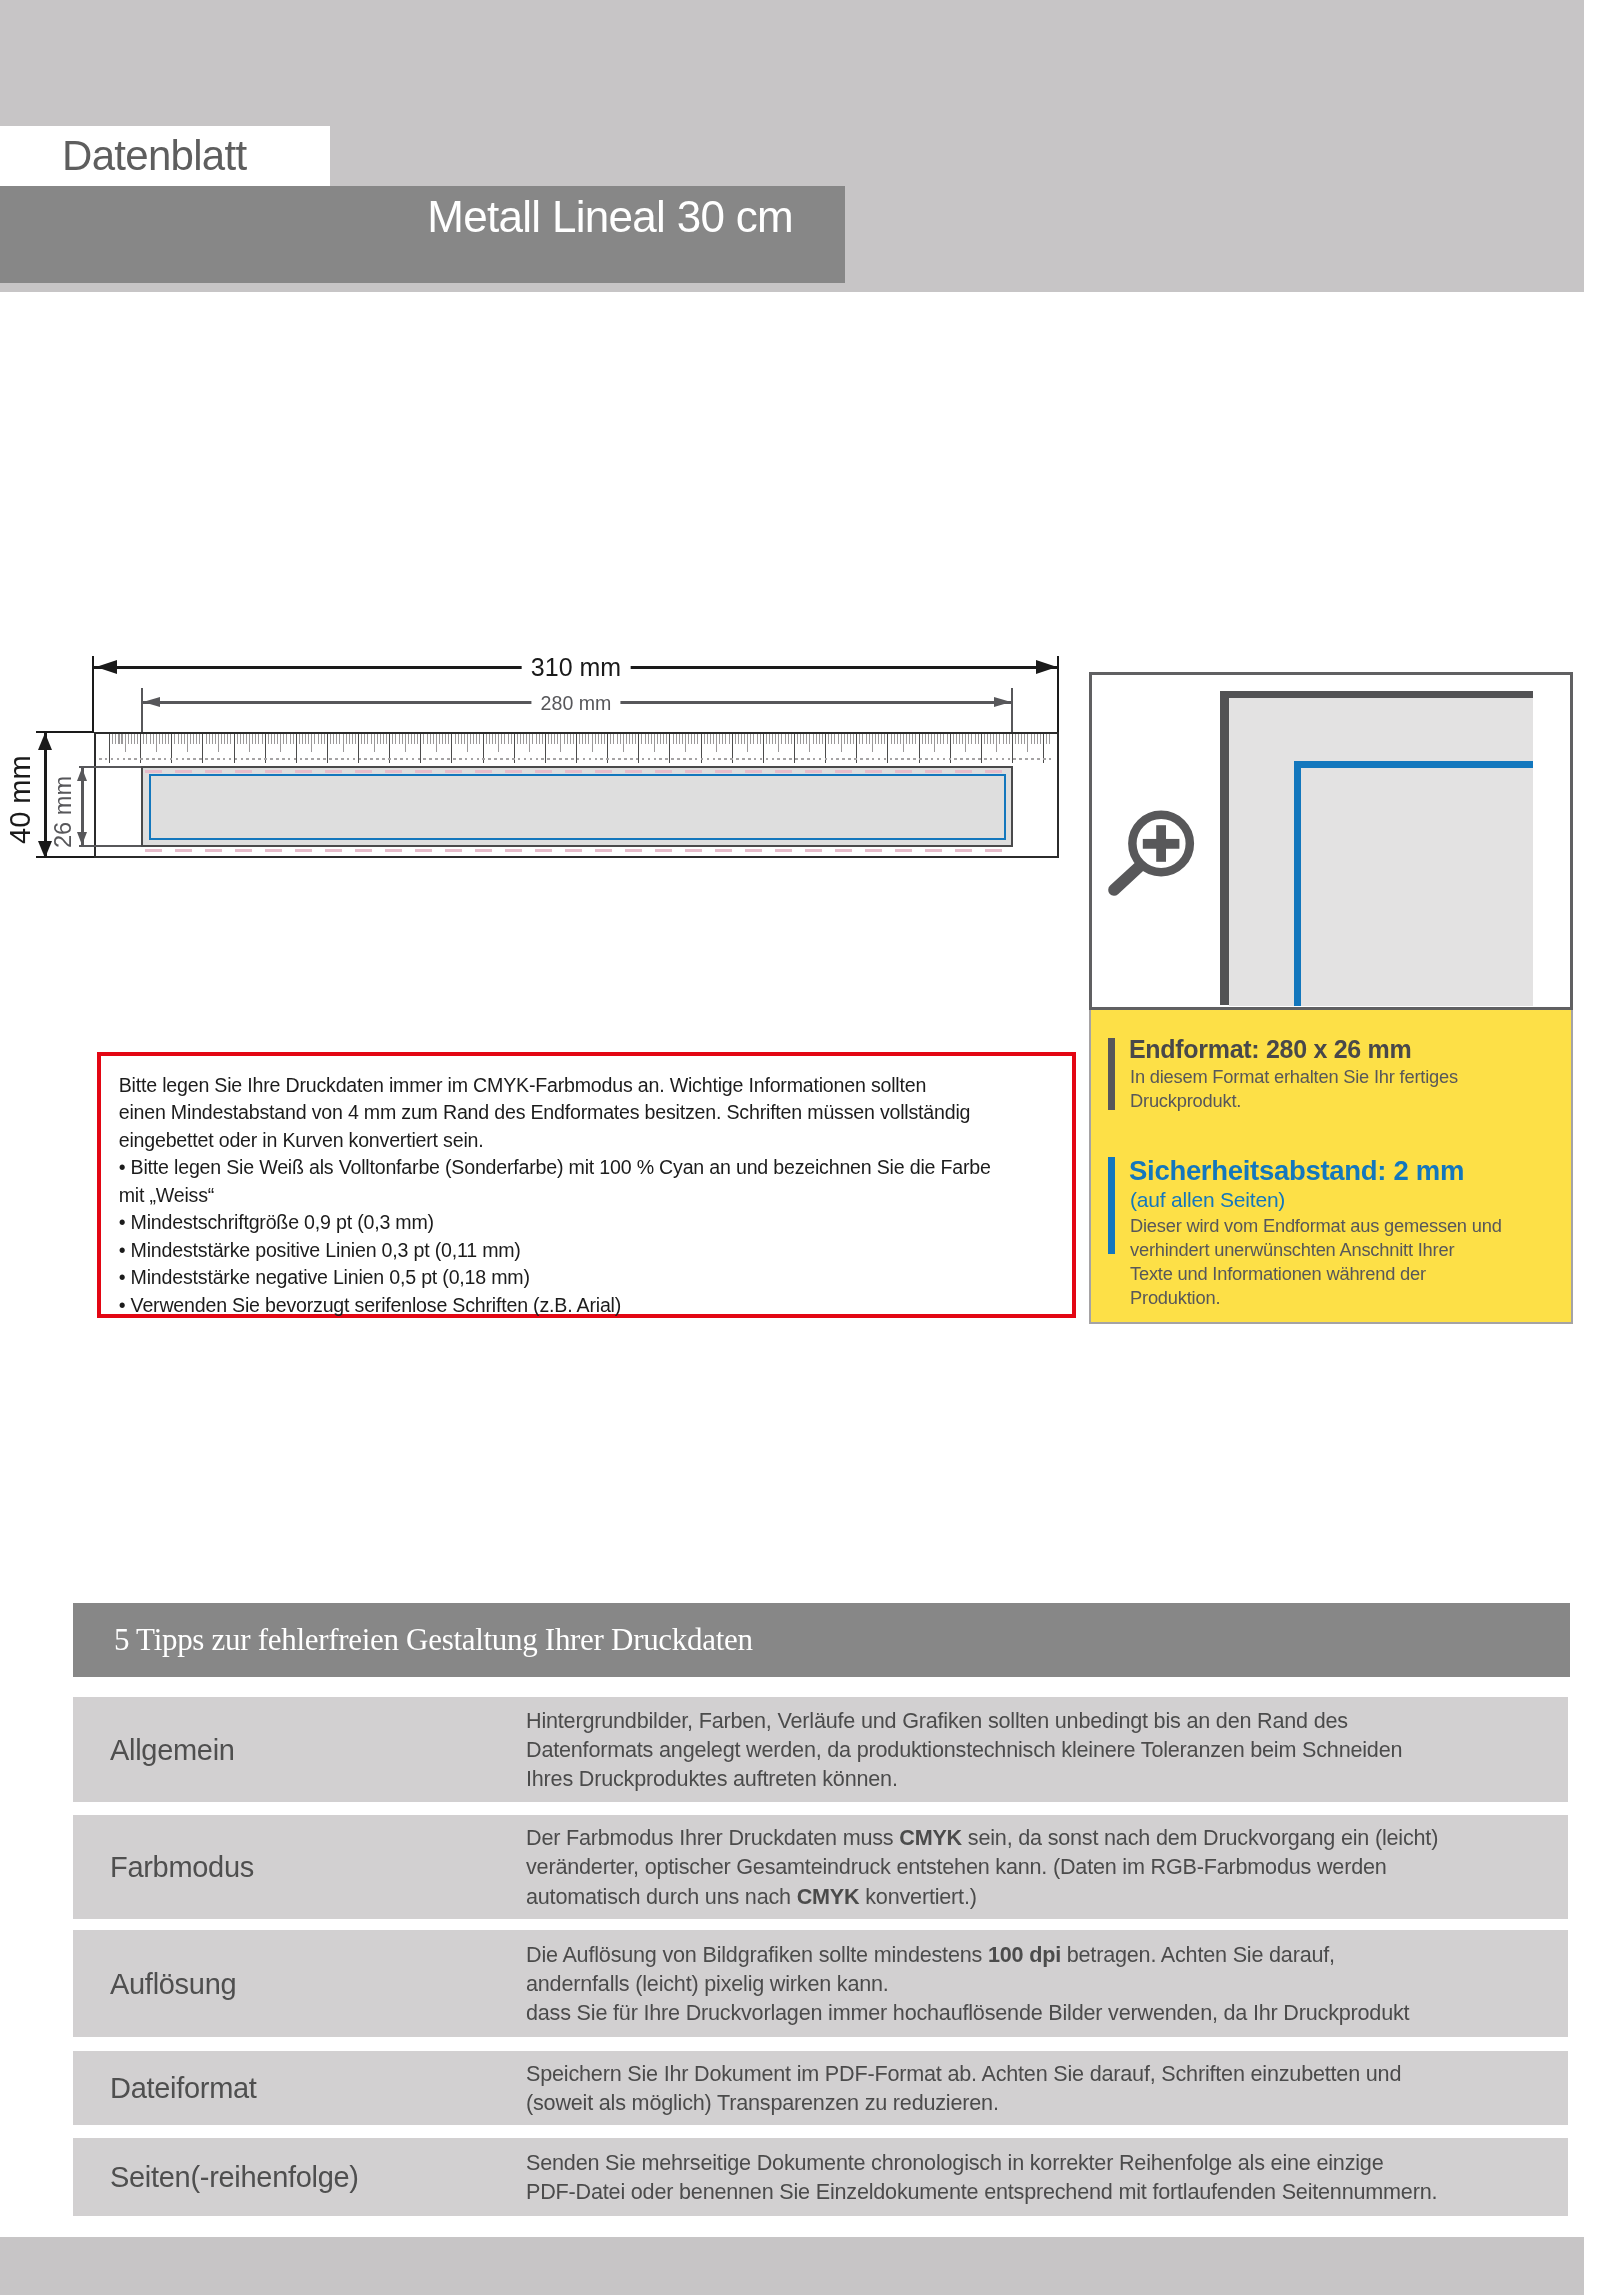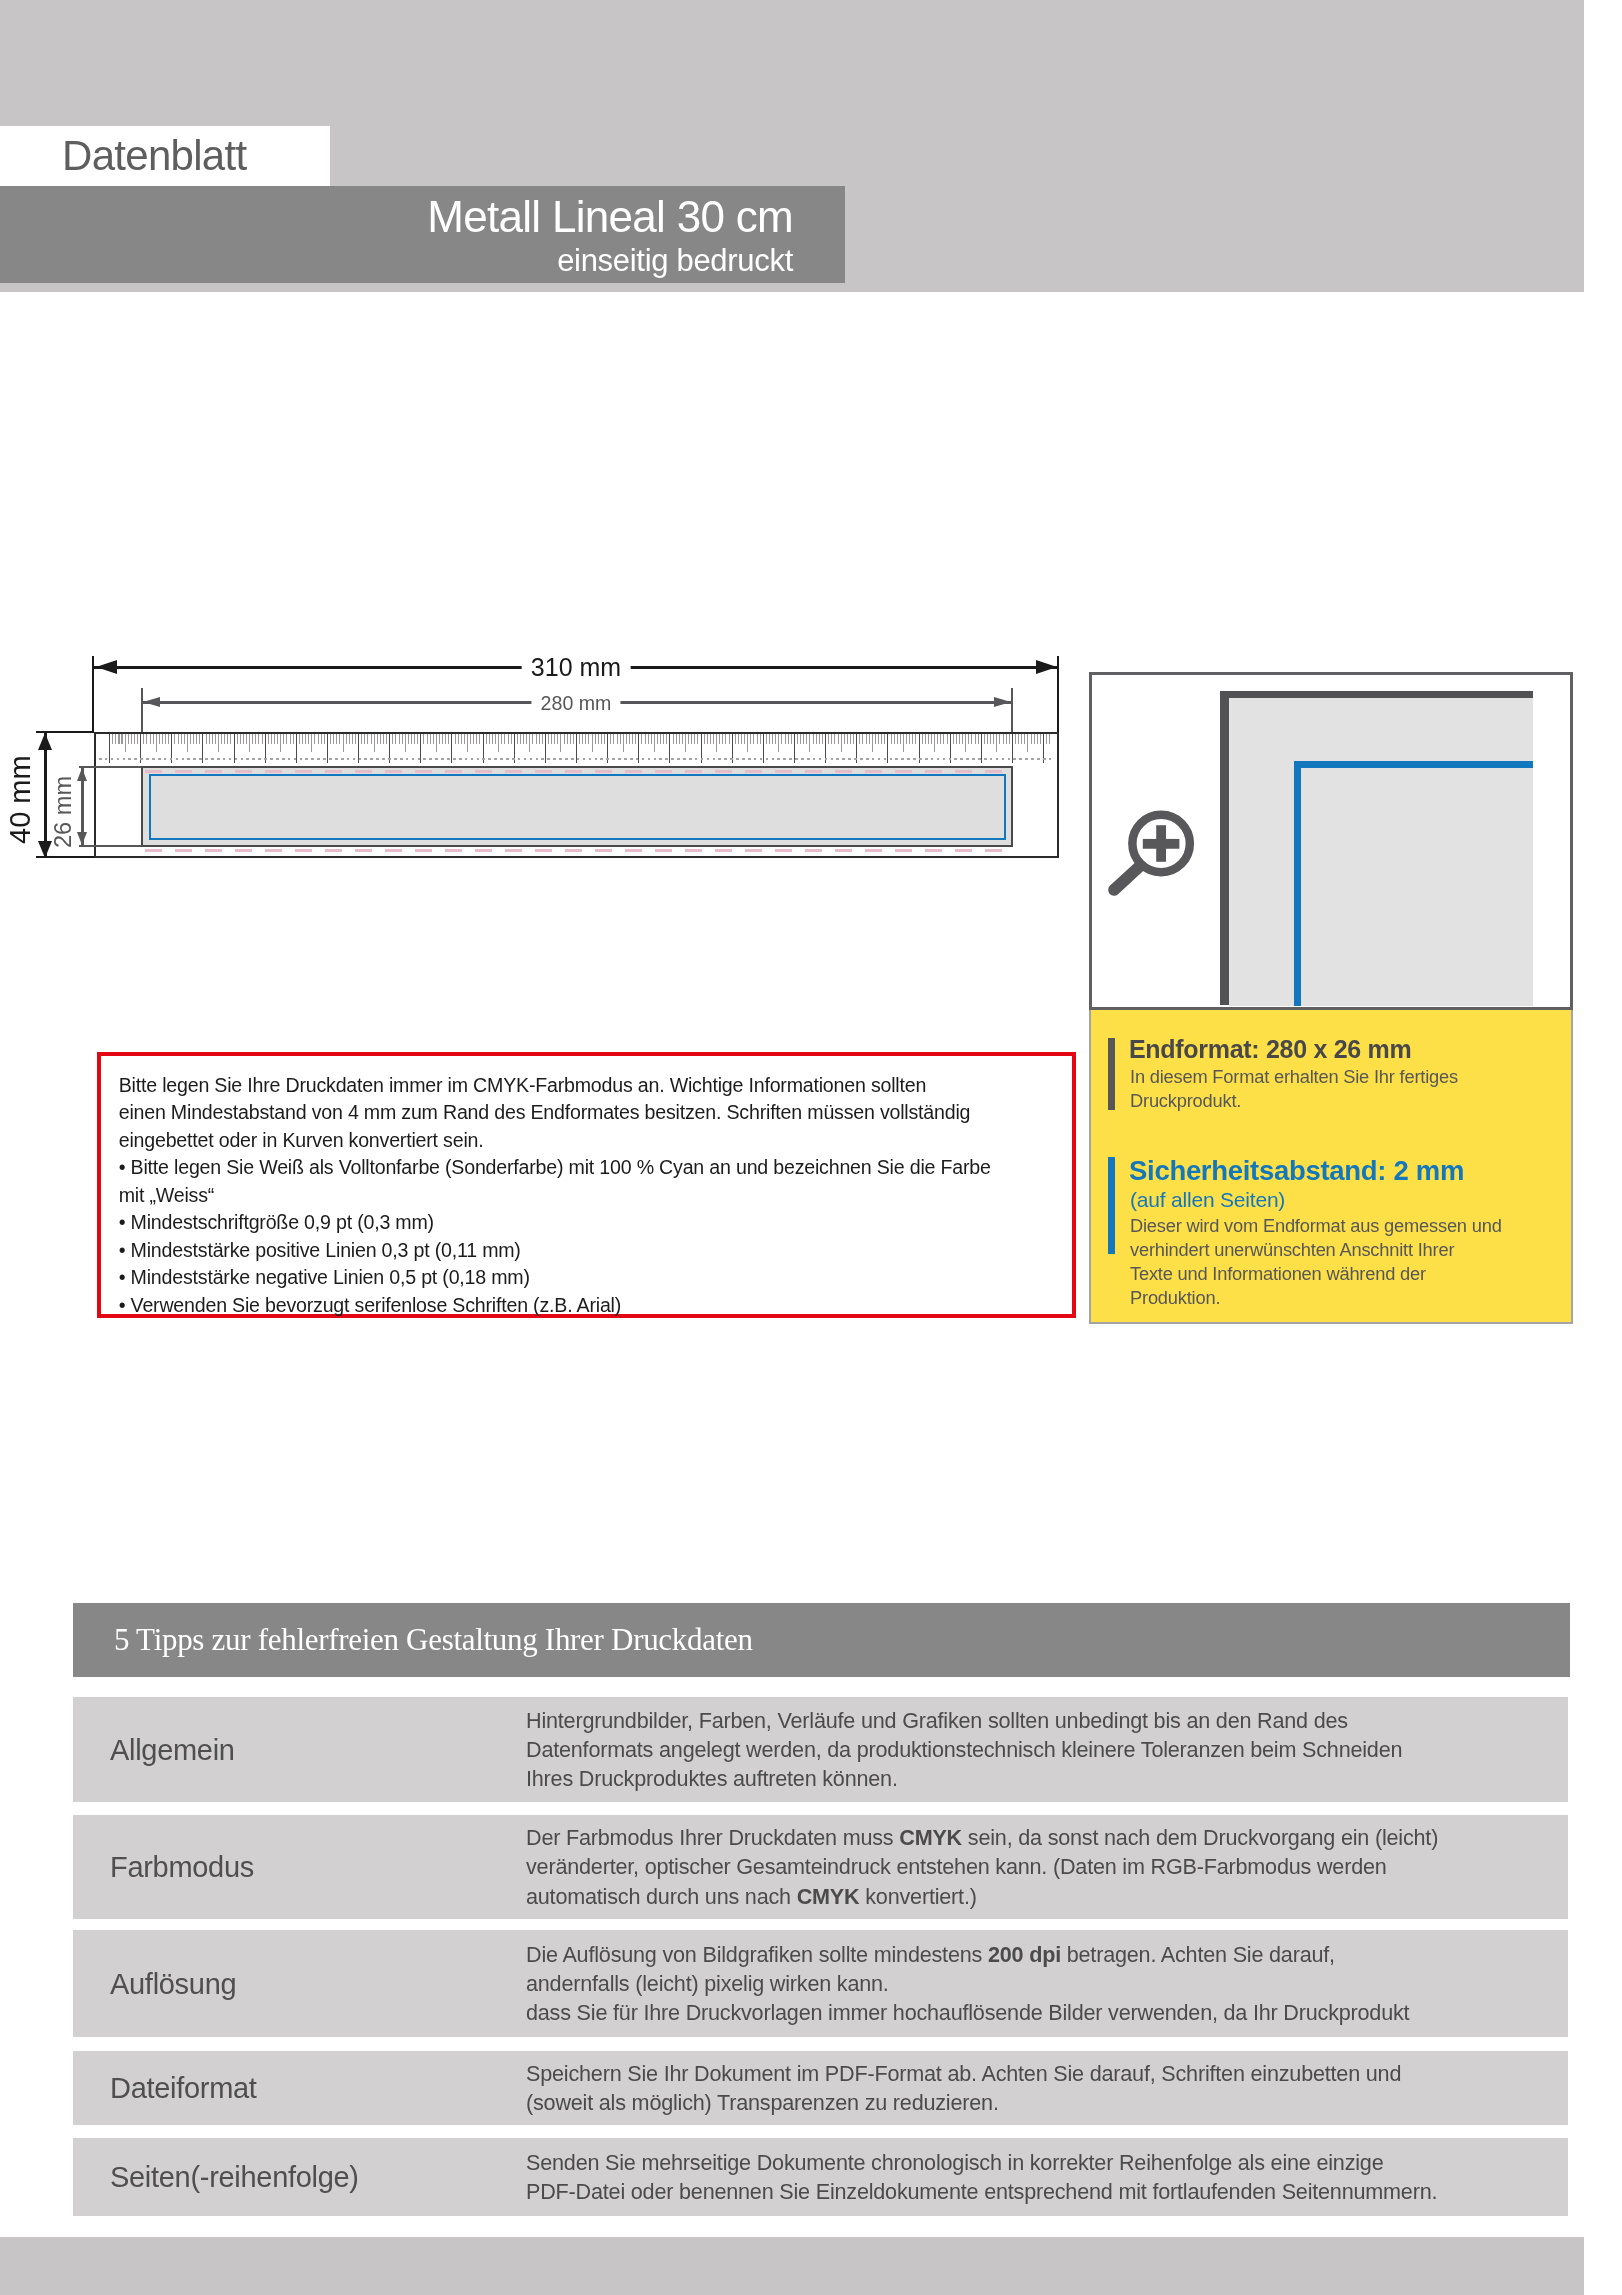--- a/index.html
+++ b/index.html
@@ -83,21 +83,20 @@
 </style>
 </head>
 <body>
 
 <div class="page">
 
   <div class="band"></div>
   <div class="datenblatt">Datenblatt</div>
   <div class="titlebar">
     <div class="t1">Metall Lineal 30 cm</div>
-    <div class="t2">einseitig bedruckt</div>
   </div>
 
   <div class="abs" style="left:0;top:0;width:1623px;height:1623px;">
 
     <div class="line" style="left:92px;top:656px;width:2px;height:76px;"></div>
     <div class="line" style="left:1057px;top:656px;width:2px;height:76px;"></div>
     <div class="line" style="left:94px;top:666px;width:965px;height:3.3px;"></div>
     <div class="arr" style="left:96px;top:660px;border-top:7.9px solid transparent;border-bottom:7.9px solid transparent;border-right:21px solid #1a1a1a;"></div>
     <div class="arr" style="left:1036px;top:660px;border-top:7.9px solid transparent;border-bottom:7.9px solid transparent;border-left:21px solid #1a1a1a;"></div>
     <div class="dimlabel lbl310" style="left:576px;top:667px;">310 mm</div>
@@ -496,21 +495,21 @@
     <div class="tiplabel">Farbmodus</div>
     <div class="tiptext">
         <div class="tline"><span>Der Farbmodus Ihrer Druckdaten muss </span><span class="b">CMYK</span><span> sein, da sonst nach dem Druckvorgang ein (leicht)</span></div>
         <div class="tline"><span>veränderter, optischer Gesamteindruck entstehen kann. (Daten im RGB-Farbmodus werden</span></div>
         <div class="tline"><span>automatisch durch uns nach </span><span class="b">CMYK</span><span> konvertiert.)</span></div>
       </div>
   </div>
   <div class="tiprow row3">
     <div class="tiplabel">Auflösung</div>
     <div class="tiptext">
-        <div class="tline"><span>Die Auflösung von Bildgrafiken sollte mindestens </span><span class="b">200 dpi</span><span> betragen. Achten Sie darauf,</span></div>
+        <div class="tline"><span>Die Auflösung von Bildgrafiken sollte mindestens </span><span class="b">100 dpi</span><span> betragen. Achten Sie darauf,</span></div>
         <div class="tline"><span>andernfalls (leicht) pixelig wirken kann.</span></div>
         <div class="tline"><span>dass Sie für Ihre Druckvorlagen immer hochauflösende Bilder verwenden, da Ihr Druckprodukt</span></div>
       </div>
   </div>
   <div class="tiprow row4">
     <div class="tiplabel">Dateiformat</div>
     <div class="tiptext">
         <div class="tline"><span>Speichern Sie Ihr Dokument im PDF-Format ab. Achten Sie darauf, Schriften einzubetten und</span></div>
         <div class="tline"><span>(soweit als möglich) Transparenzen zu reduzieren.</span></div>
       </div>

